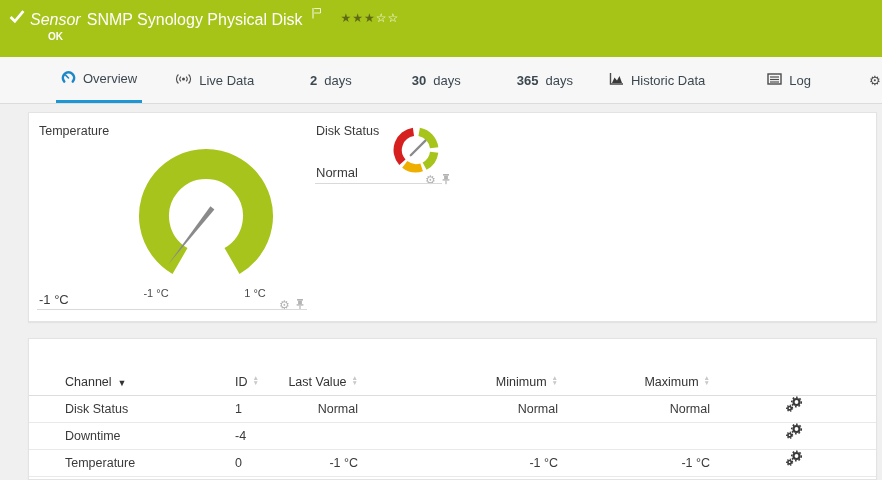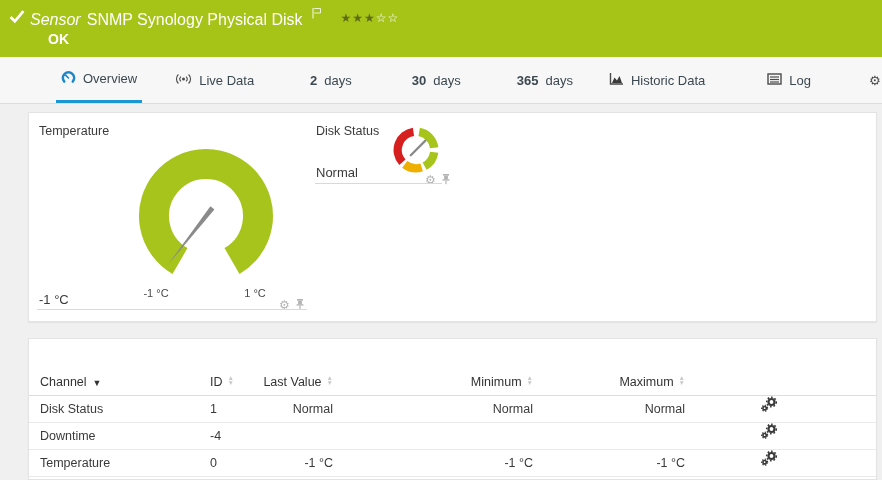--- a/index.html
+++ b/index.html
@@ -12,21 +12,21 @@
 
   
   .hdr { position:absolute; left:0; top:0; width:882px; height:57px; background:#a6c318; color:#fff; }
   .hdr .check { position:absolute; left:9px; top:9px; }
   .hdr .titleline { position:absolute; left:30px; top:5px; font-size:16px; white-space:nowrap; }
   .hdr .type { font-style:italic; margin-right:6px; }
   .hdr .flag { margin-left:4px; vertical-align:6px; }
   .hdr .stars { margin-left:14px; font-size:12px; letter-spacing:1px; vertical-align:3px; cursor:pointer; }
   .hdr .stars .fill { color:#5f6b14; }
   .hdr .stars .empty { color:#ffffff; }
-  .hdr .status { position:absolute; left:48px; top:31px; font-size:14px; font-weight:bold; }
+  .hdr .status { position:absolute; left:48px; top:31px; font-size:10px; font-weight:bold; }
 
   
   .tabbar { position:absolute; left:0; top:57px; width:882px; height:47px; background:#f7f7f7;
             border-bottom:1px solid #dcdcdc; display:flex; align-items:stretch; font-size:13px; color:#3c4850; }
   .tab { display:flex; align-items:center; gap:7px; padding:0 5px; cursor:pointer; white-space:nowrap; }
   .tab .num { font-weight:bold; }
   .tab.active { border-bottom:3px solid #1d97d4; }
   .t-ov  { margin-left:56px; }
   .t-ld  { margin-left:28px; }
   .t-2d  { margin-left:46px; }
@@ -61,21 +61,21 @@
   
   .disk-block { position:absolute; left:282px; top:0; width:160px; height:100%; }
   .disk-block .blocktitle { position:absolute; left:5px; top:11px; }
   .disk-gauge { position:absolute; left:82px; top:14px; }
   .disk-value { position:absolute; left:5px; top:52px; font-size:13px; color:#3a3a3a; }
   .disk-icons { left:114px; top:58px; }
   .disk-underline { left:4px; top:70px; width:127px; }
 
   
   .ctable { position:absolute; left:0; top:30px; width:100%; font-size:12.5px; }
-  .tr { display:flex; height:27px; line-height:27px; padding-left:11px; border-bottom:1px solid #e9e9e9; align-items:center; }
+  .tr { display:flex; height:27px; line-height:27px; padding-left:36px; border-bottom:1px solid #e9e9e9; align-items:center; }
   .tr.head { border-bottom:1px solid #dddddd; color:#333; }
   .td { overflow:hidden; white-space:nowrap; height:27px; line-height:27px; }
   .c1 { width:170px; }
   .c2 { width:33px; }
   .c3 { width:90px; text-align:right; }
   .c4 { width:200px; text-align:right; }
   .c5 { width:152px; text-align:right; }
   .c6 { width:160px; padding-left:75px; display:flex; align-items:center; }
   .sort-pair { display:inline-block; vertical-align:1px; margin-left:5px; }
   .sort-pair div { font-size:6.5px; line-height:5px; color:#c9c9c9; }

